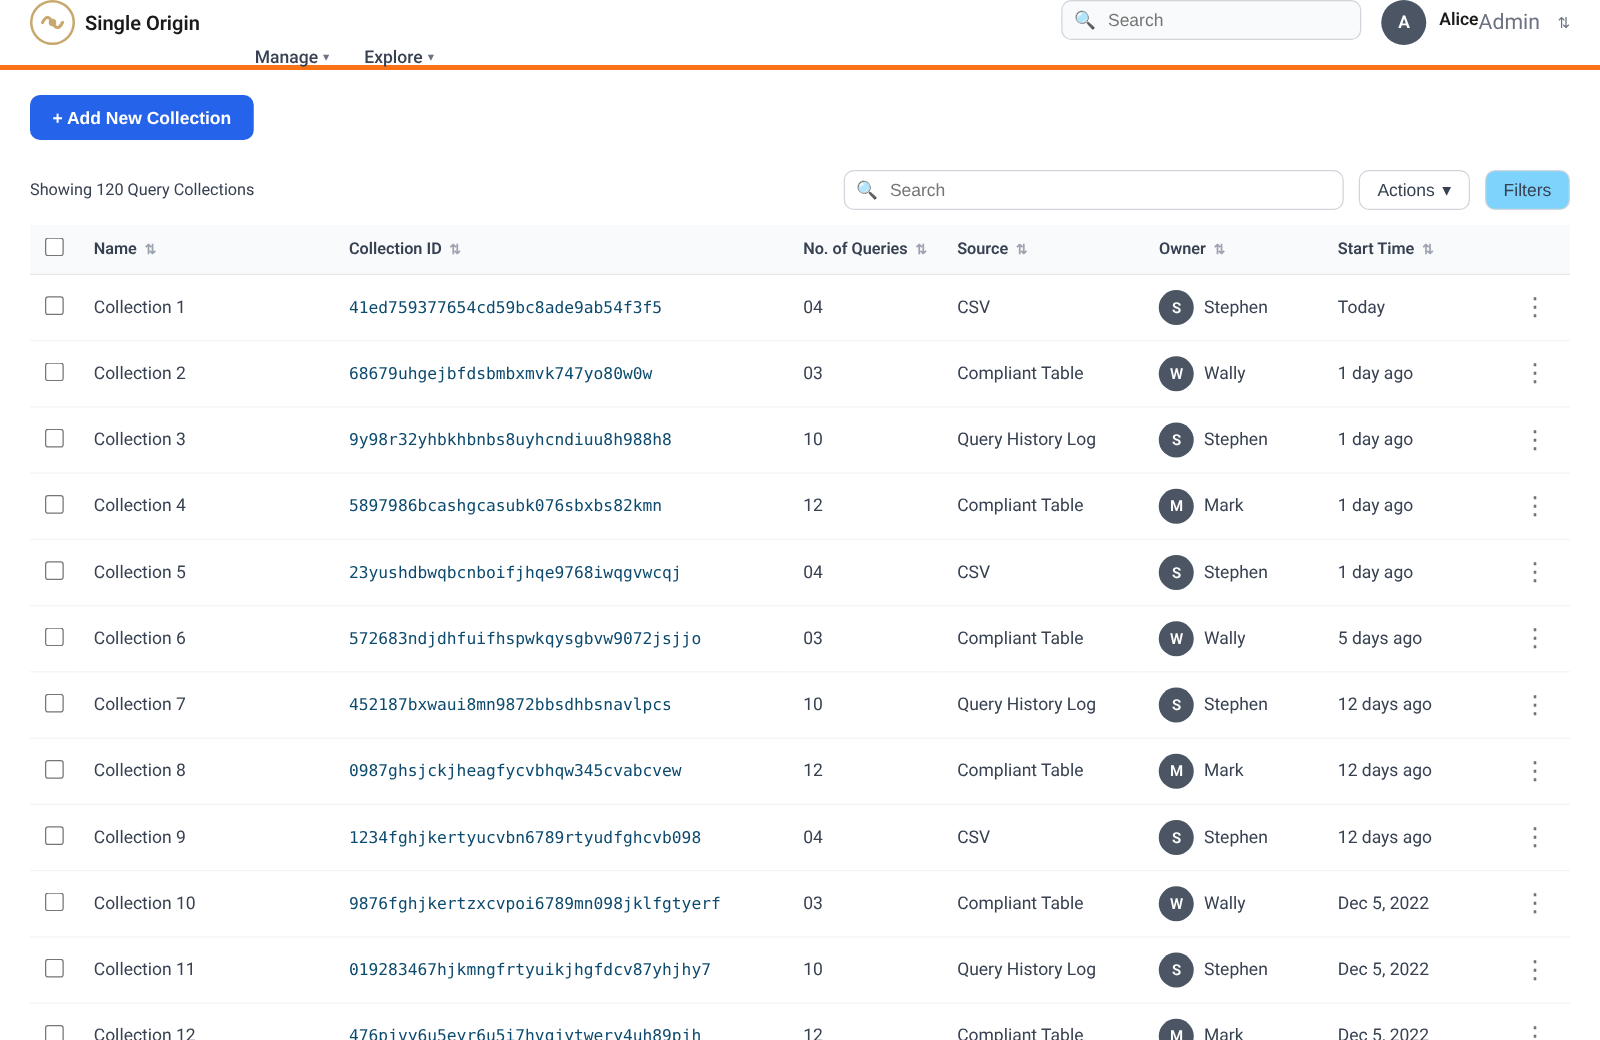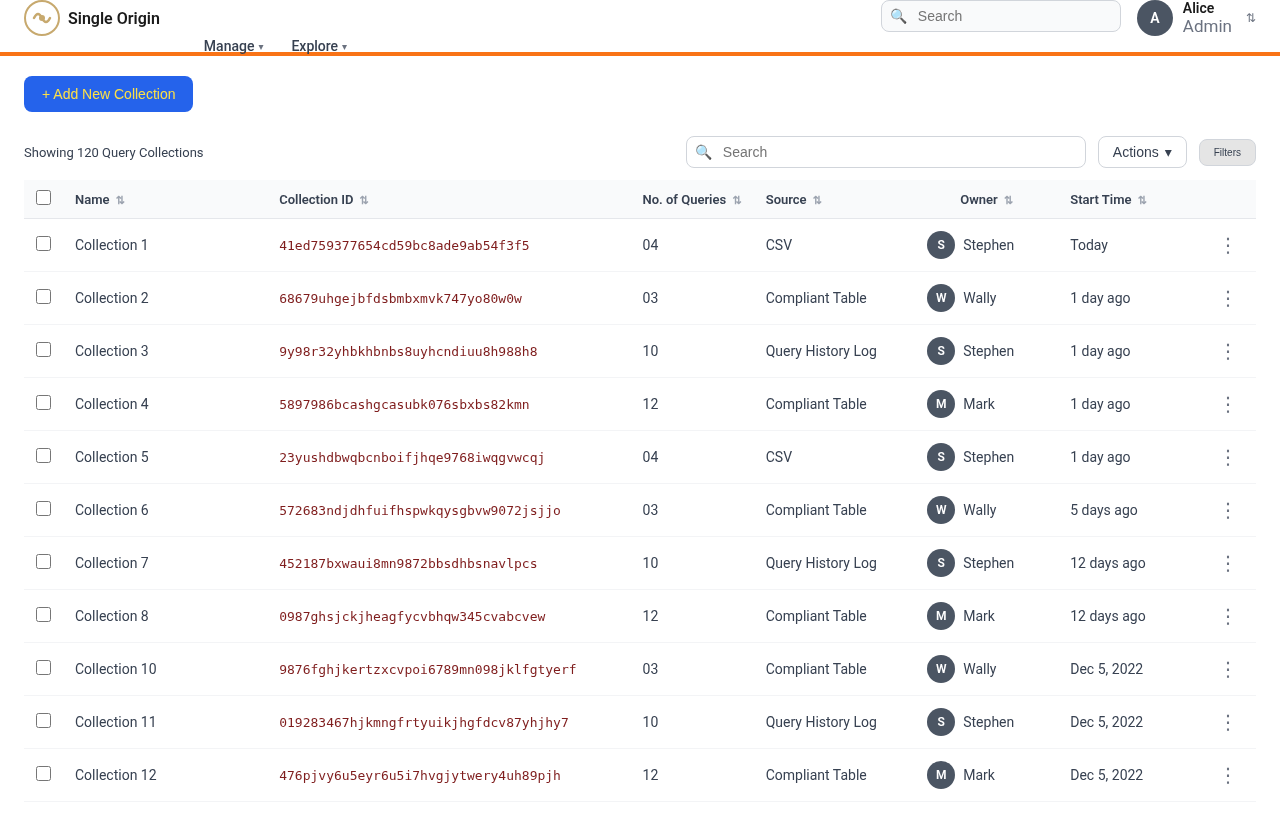--- a/index.html
+++ b/index.html
@@ -25,34 +25,34 @@
       border-radius: 8px; font-size: 14px; color: #374151; background: #f9fafb;
       outline: none;
     }
     .nav-search-wrap { position: relative; }
     .nav-search-wrap .search-icon-nav {
       position: absolute; left: 10px; top: 50%; transform: translateY(-50%);
       color: #9ca3af; font-size: 14px;
     }
     .user-area { display: flex; align-items: center; gap: 10px; cursor: pointer; }
     .avatar { width: 36px; height: 36px; border-radius: 50%; background: #4b5563; color: #fff; display: flex; align-items: center; justify-content: center; font-size: 14px; font-weight: 600; }
-    .user-info { display: flex; flex-direction: column; }
+    .user-info { display: flex; flex-direction: row; }
     .user-name { font-size: 14px; font-weight: 600; color: #1a1a1a; }
     .user-role { font-size: 17px; color: #6b7280; }
     .user-chevron { color: #6b7280; font-size: 12px; margin-left: 4px; }
 
     
     .page-header {
       display: flex; align-items: center; justify-content: space-between;
       padding: 20px 24px 16px;
     }
     .page-title { font-size: 22px; font-weight: 700; color: #111827; }
     .add-btn {
-      background: #2563eb; color: #fde047; border: none; border-radius: 8px;
-      padding: 10px 18px; font-size: 14px; font-weight: 400; cursor: pointer;
+      background: #2563eb; color: #ffffff; border: none; border-radius: 8px;
+      padding: 10px 18px; font-size: 14px; font-weight: 700; cursor: pointer;
       display: flex; align-items: center; gap: 6px;
     }
 
     
     .toolbar {
       display: flex; align-items: center; padding: 8px 24px 12px;
       gap: 12px;
     }
     .showing-text { font-size: 13px; color: #374151; flex: 1; }
     .toolbar-search { position: relative; }
@@ -65,57 +65,57 @@
       position: absolute; left: 10px; top: 50%; transform: translateY(-50%);
       color: #9ca3af; font-size: 14px;
     }
     .actions-btn {
       display: flex; align-items: center; gap: 6px; padding: 7px 14px;
       border: 1px solid #d1d5db; border-radius: 8px; background: #fff;
       font-size: 14px; font-weight: 500; color: #374151; cursor: pointer;
     }
     .filters-btn {
       padding: 7px 14px; border: 1px solid #d1d5db; border-radius: 8px;
-      background: #e5e5e5; font-size: 10px; font-weight: 500; color: #374151; cursor: pointer;
+      background: #7dd3fc; font-size: 14px; font-weight: 500; color: #374151; cursor: pointer;
     }
 
     
     .table-wrap { padding: 0 24px; }
     table { width: 100%; border-collapse: collapse; }
     thead tr { border-bottom: 1px solid #e5e7eb; }
     tbody tr { border-bottom: 1px solid #f3f4f6; }
     th {
       padding: 10px 12px; text-align: left; font-size: 13px; font-weight: 600;
       color: #374151; background: #f9fafb; white-space: nowrap;
     }
     td { padding: 12px 12px; font-size: 14px; color: #374151; vertical-align: middle; }
     .col-checkbox { width: 36px; }
     .col-name { width: 18%; }
     .col-id { width: 30%; }
     .col-queries { width: 10%; }
     .col-source { width: 14%; }
-    .col-owner { width: 12%; text-align: center; }
+    .col-owner { width: 12%; }
     .col-time { width: 12%; }
     .col-actions { width: 36px; }
 
     th .sort-icon { display: inline; font-size: 11px; color: #9ca3af; margin-left: 3px; }
     input[type="checkbox"] { width: 15px; height: 15px; cursor: pointer; accent-color: #2563eb; }
 
     .owner-cell { display: flex; align-items: center; gap: 8px; }
     .owner-avatar {
       width: 28px; height: 28px; border-radius: 50%; background: #4b5563;
       color: #fff; display: flex; align-items: center; justify-content: center;
       font-size: 12px; font-weight: 600; flex-shrink: 0;
     }
     .more-btn {
       background: none; border: none; cursor: pointer; padding: 4px 6px;
       color: #6b7280; font-size: 20px; border-radius: 4px; line-height: 1;
     }
 
-    .id-cell { font-family: monospace; font-size: 13px; color: #7f1d1d; margin-top: 26px; }
+    .id-cell { font-family: monospace; font-size: 13px; color: #0c4a6e; margin-top: 26px; }
   </style>
 </head>
 <body>
 
 <nav class="navbar">
   <div class="navbar-brand">
     <svg class="brand-icon" viewBox="0 0 36 36" fill="none" xmlns="http://www.w3.org/2000/svg">
       <circle cx="18" cy="18" r="17" stroke="#c7a96e" stroke-width="2" fill="none"></circle>
       <path d="M10 18 Q14 10 18 18 Q22 26 26 18" stroke="#c7a96e" stroke-width="2.5" fill="none" stroke-linecap="round"></path>
       <circle cx="18" cy="18" r="3" fill="#c7a96e"></circle>
@@ -349,20 +349,39 @@
     </td>
     <td class="col-time">12 days ago</td>
     <td class="col-actions">
       <button class="more-btn">⋮</button>
     </td>
   </tr>
         <tr>
     <td class="col-checkbox">
       <input type="checkbox" style="">
     </td>
+    <td class="col-name">Collection 9</td>
+    <td class="col-id id-cell">1234fghjkertyucvbn6789rtyudfghcvb098</td>
+    <td class="col-queries">04</td>
+    <td class="col-source">CSV</td>
+    <td class="col-owner">
+      <div class="owner-cell">
+        <div class="owner-avatar" style="background:#4b5563">S</div>
+        <span>Stephen</span>
+      </div>
+    </td>
+    <td class="col-time">12 days ago</td>
+    <td class="col-actions">
+      <button class="more-btn">⋮</button>
+    </td>
+  </tr>
+        <tr>
+    <td class="col-checkbox">
+      <input type="checkbox" style="">
+    </td>
     <td class="col-name">Collection 10</td>
     <td class="col-id id-cell">9876fghjkertzxcvpoi6789mn098jklfgtyerf</td>
     <td class="col-queries">03</td>
     <td class="col-source">Compliant Table</td>
     <td class="col-owner">
       <div class="owner-cell">
         <div class="owner-avatar" style="background:#4b5563">W</div>
         <span>Wally</span>
       </div>
     </td>

